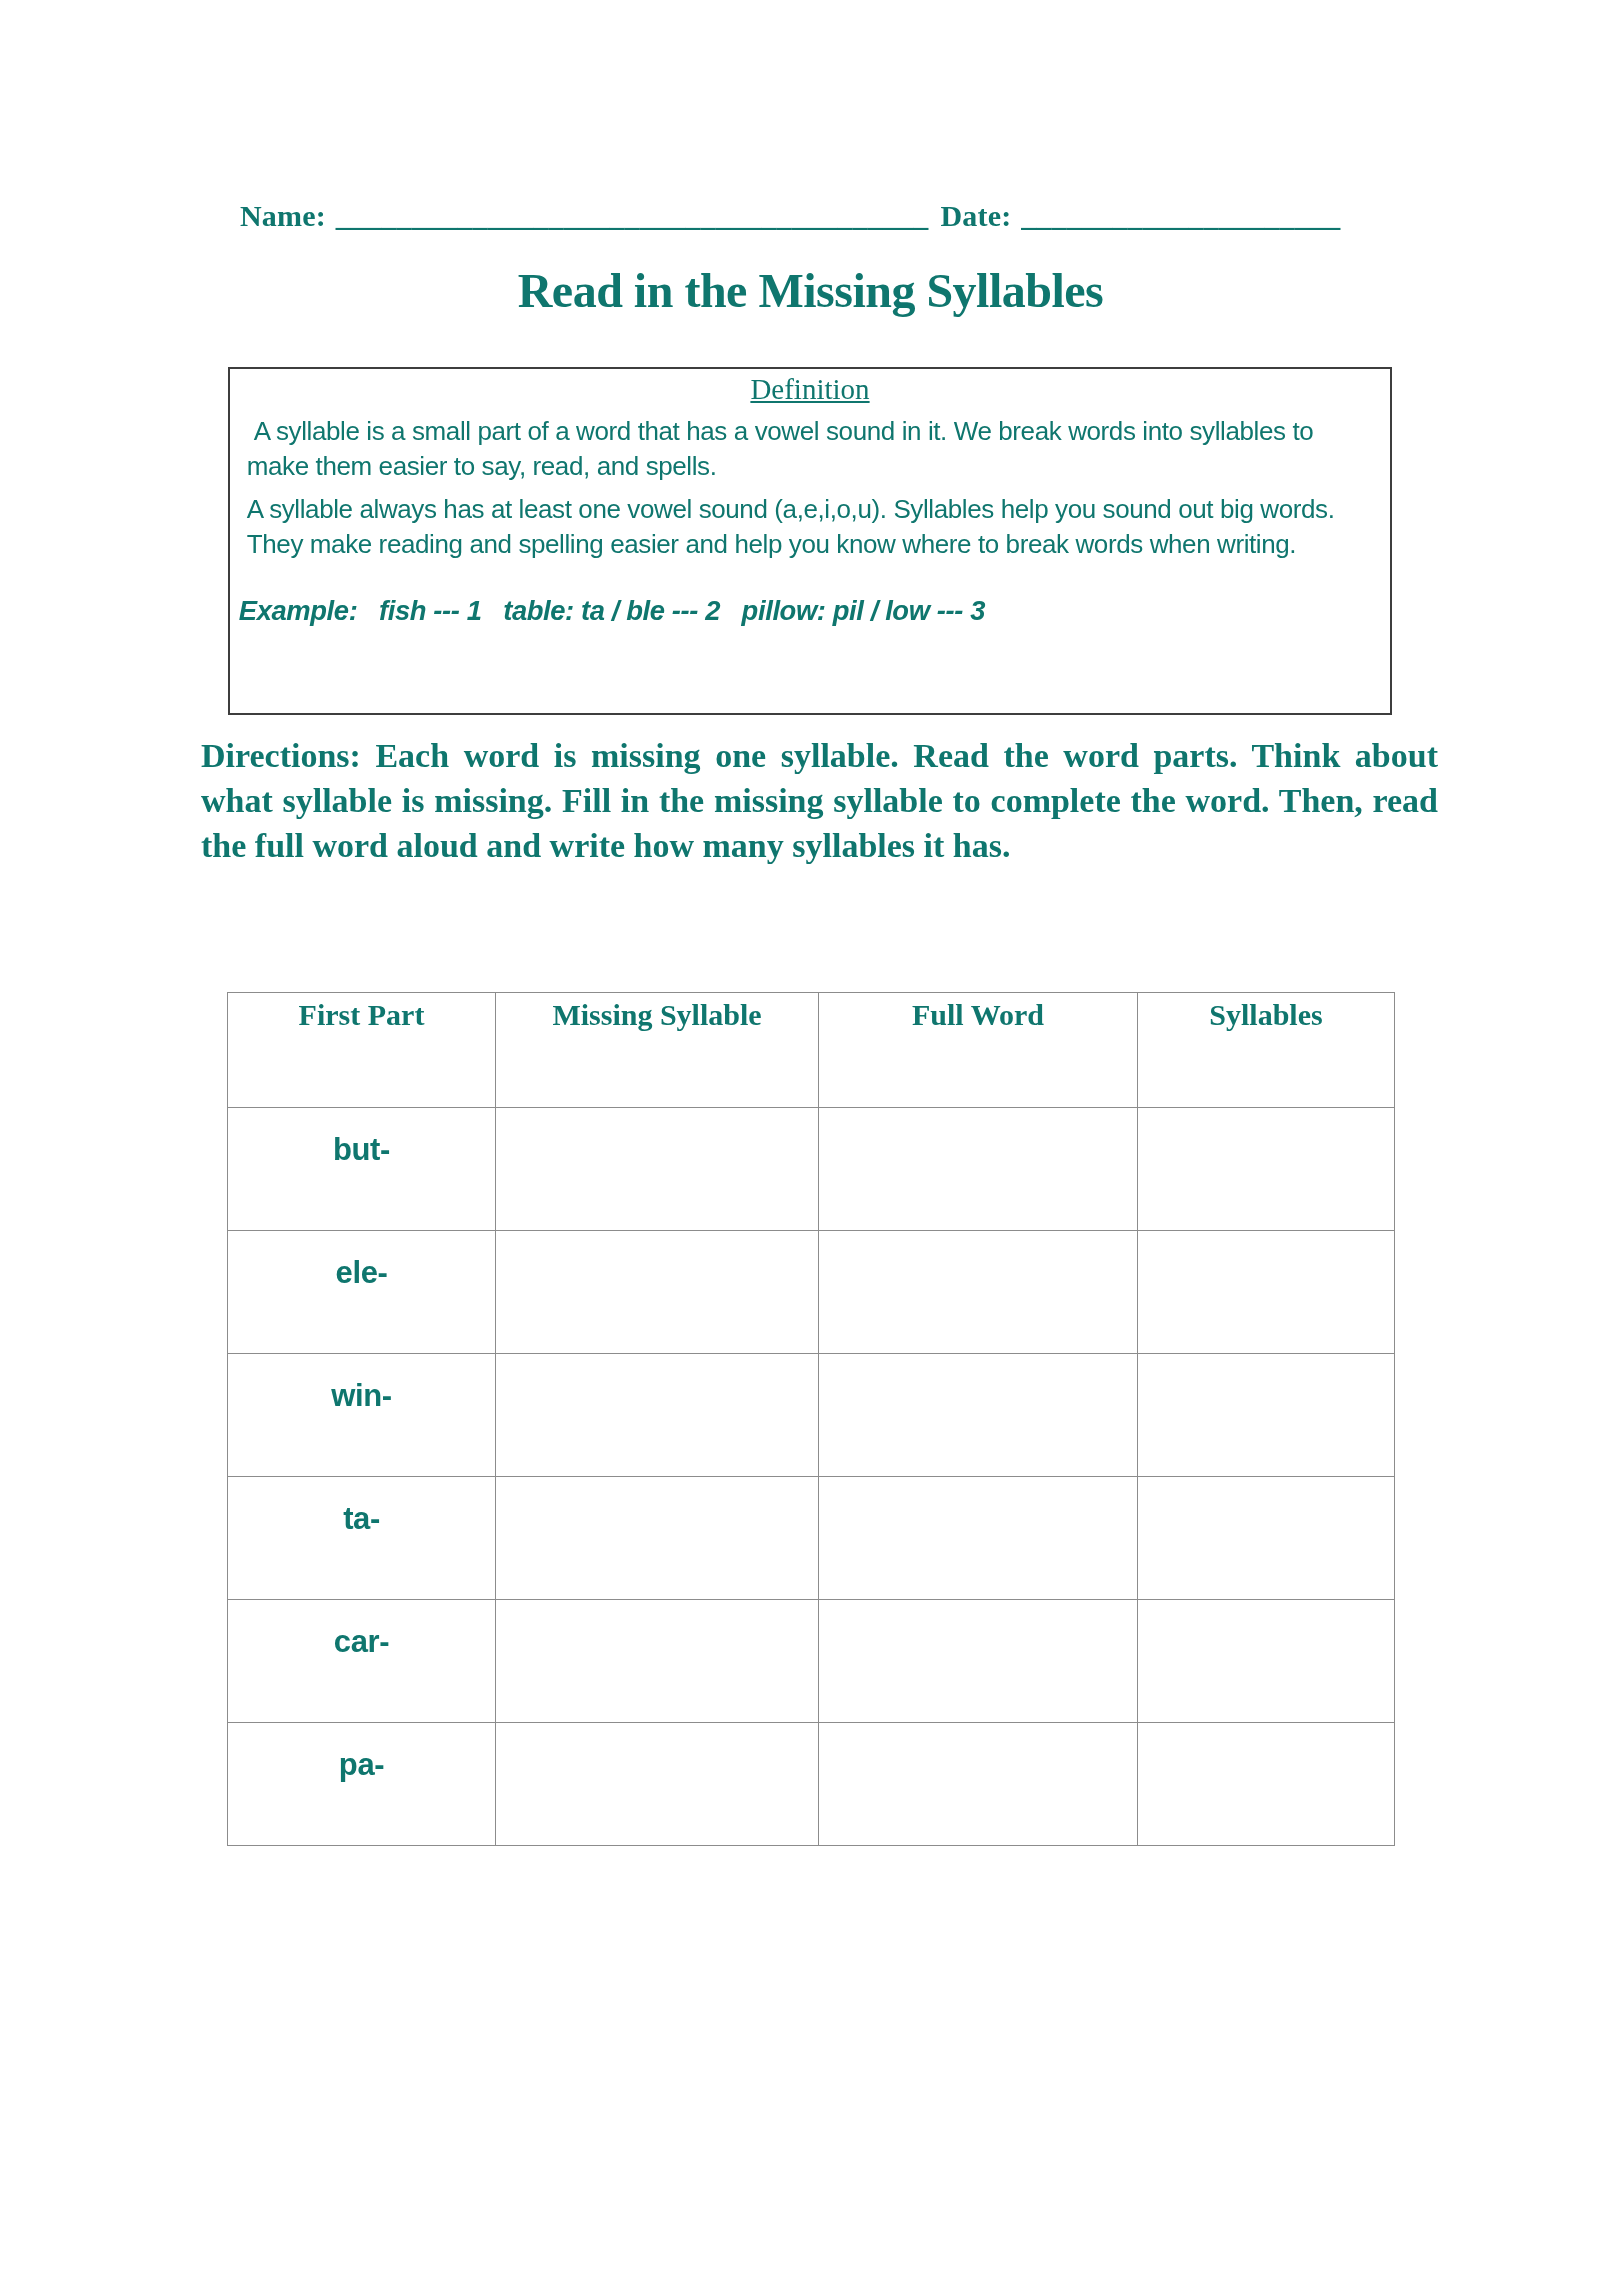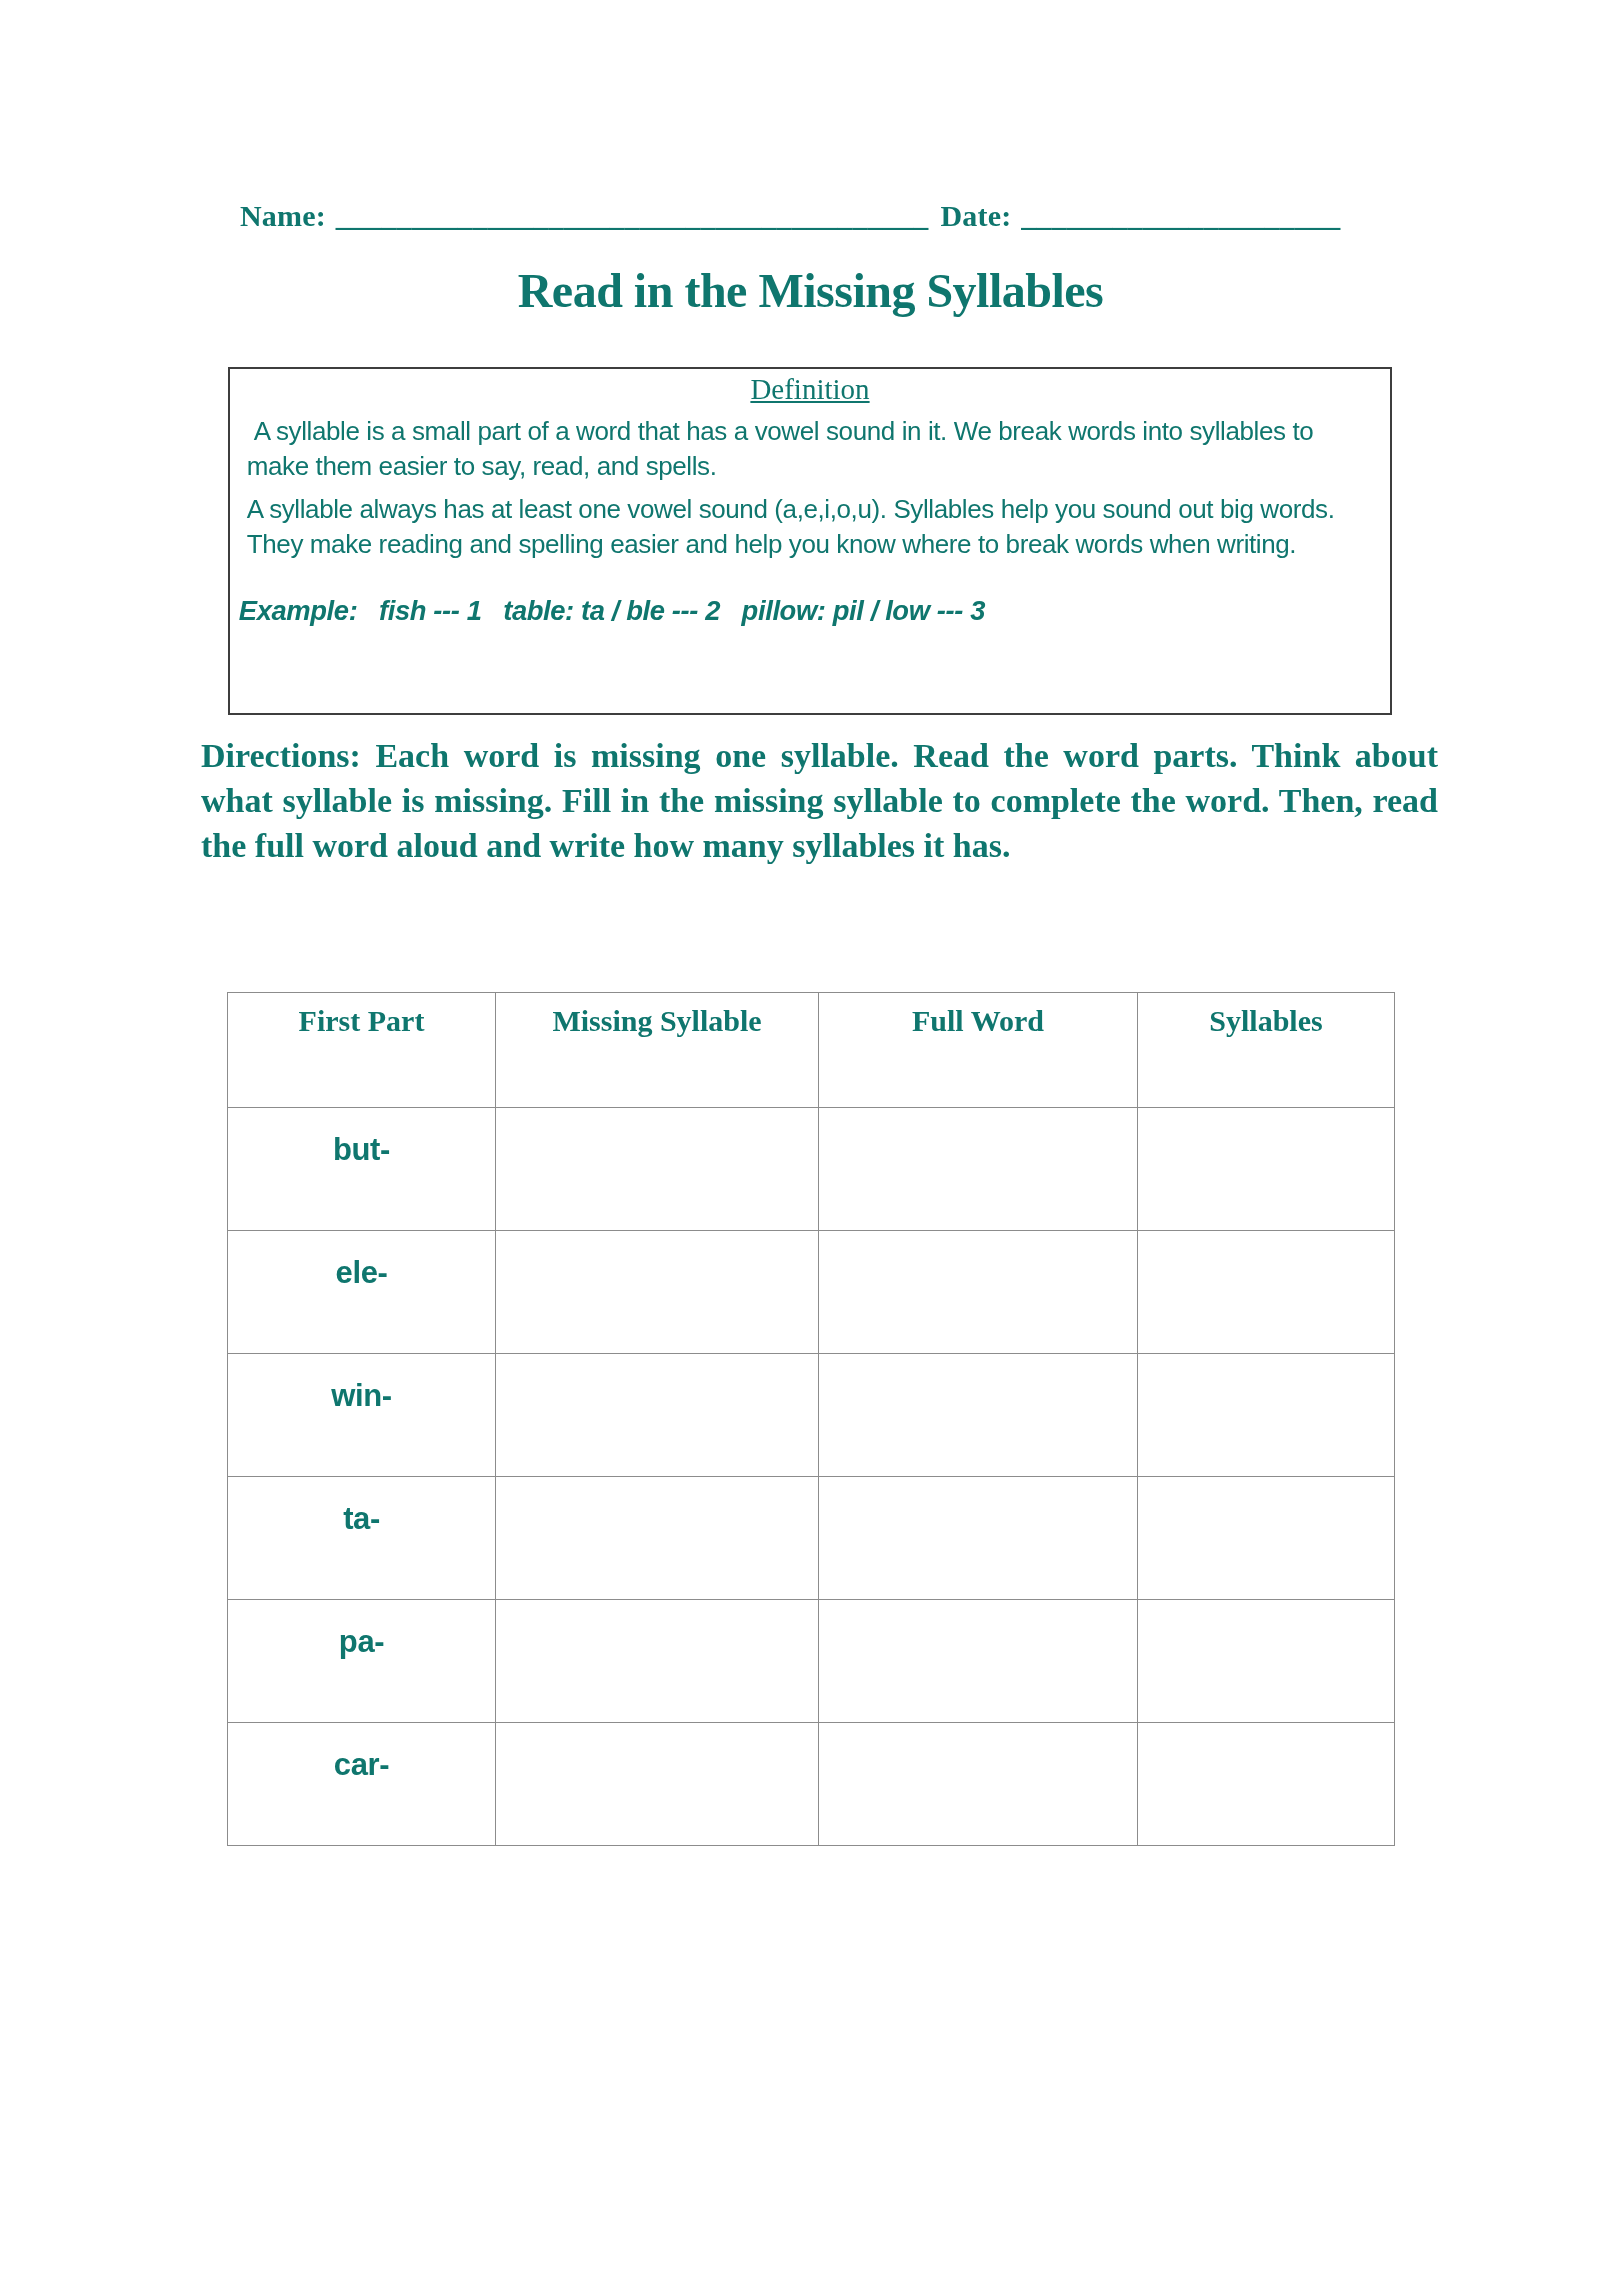--- a/index.html
+++ b/index.html
@@ -104,21 +104,21 @@
     border: 1px solid #8c8c8c;
     vertical-align: top;
     text-align: center;
     box-sizing: border-box;
   }
   .ws-table th {
     font-family: "Liberation Serif", serif;
     font-weight: bold;
     font-size: 30px;
     height: 115px;
-    padding-top: 11px;
+    padding-top: 5px;
   }
   .ws-table td {
     height: 123px;
     padding-top: 23.5px;
     font-family: "Liberation Sans", sans-serif;
     font-weight: bold;
     font-size: 31px;
     letter-spacing: -0.4px;
   }
   .col-first   { width: 268px; }
@@ -178,27 +178,27 @@
       <td></td>
       <td></td>
     </tr>
     <tr>
       <td>ta-</td>
       <td></td>
       <td></td>
       <td></td>
     </tr>
     <tr>
+      <td>car-</td>
+      <td></td>
+      <td></td>
+      <td></td>
+    </tr>
+    <tr>
       <td>pa-</td>
-      <td></td>
-      <td></td>
-      <td></td>
-    </tr>
-    <tr>
-      <td>car-</td>
       <td></td>
       <td></td>
       <td></td>
     </tr>
   </tbody>
     </table>
 
 </div>
 
 

